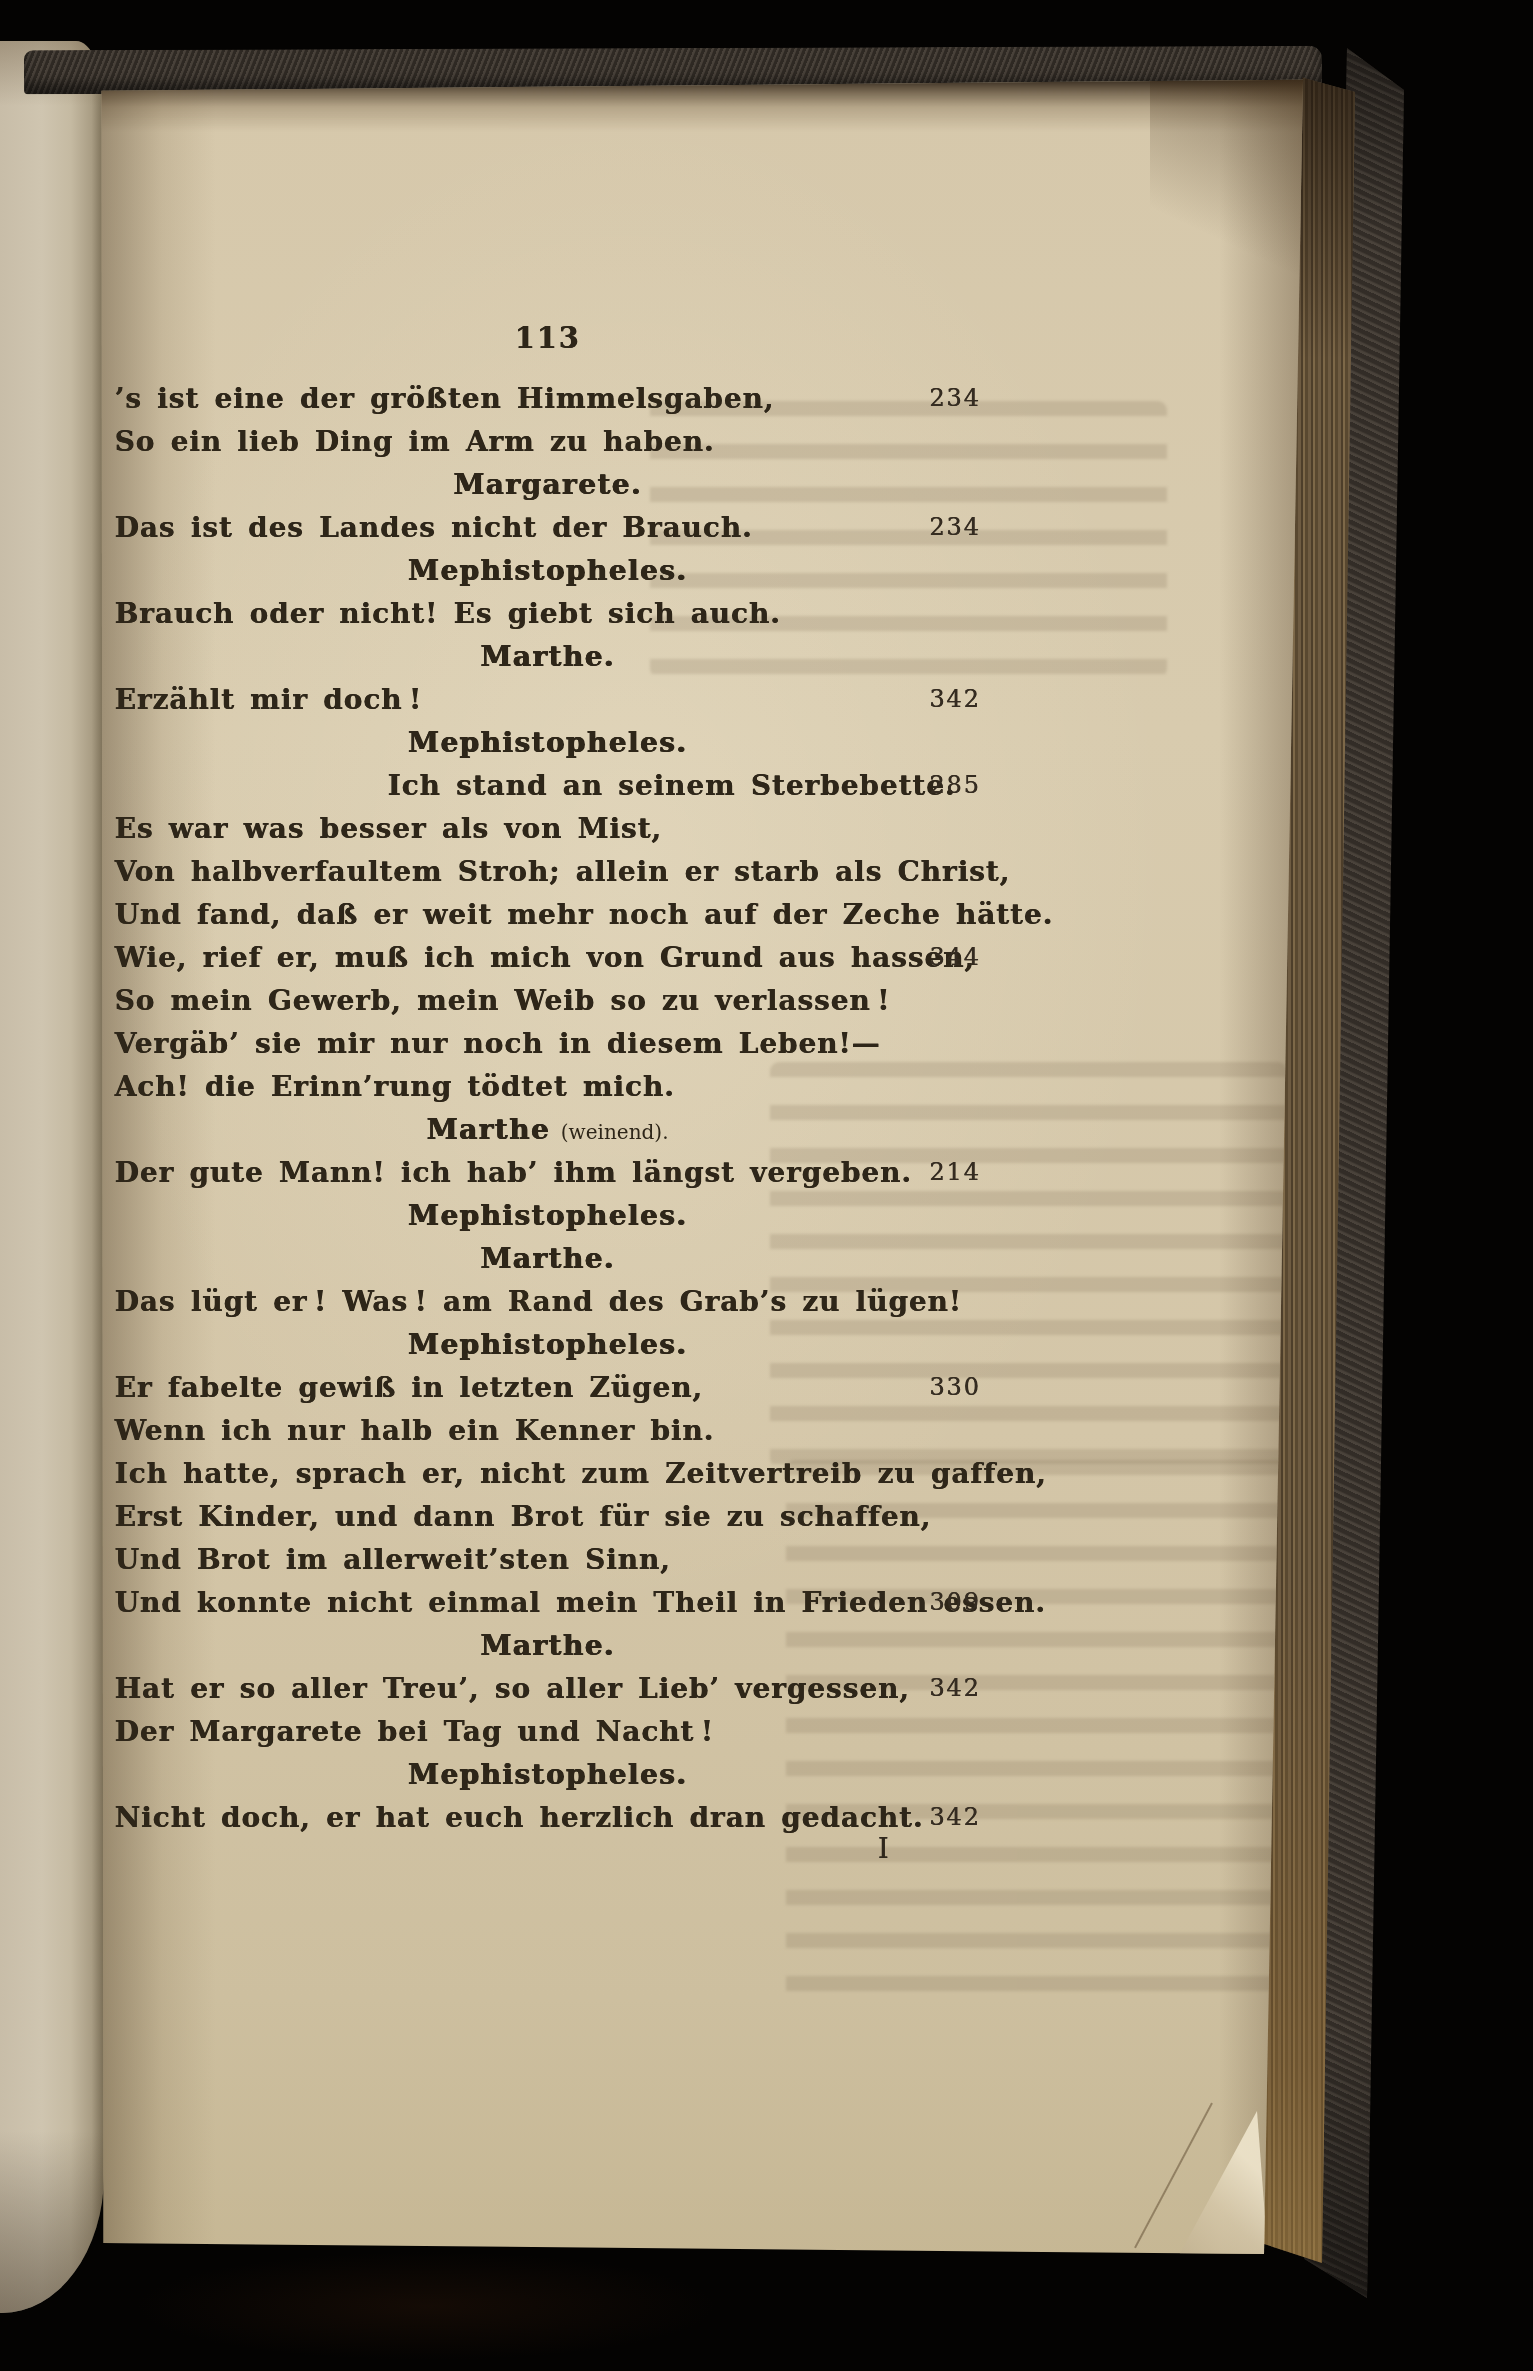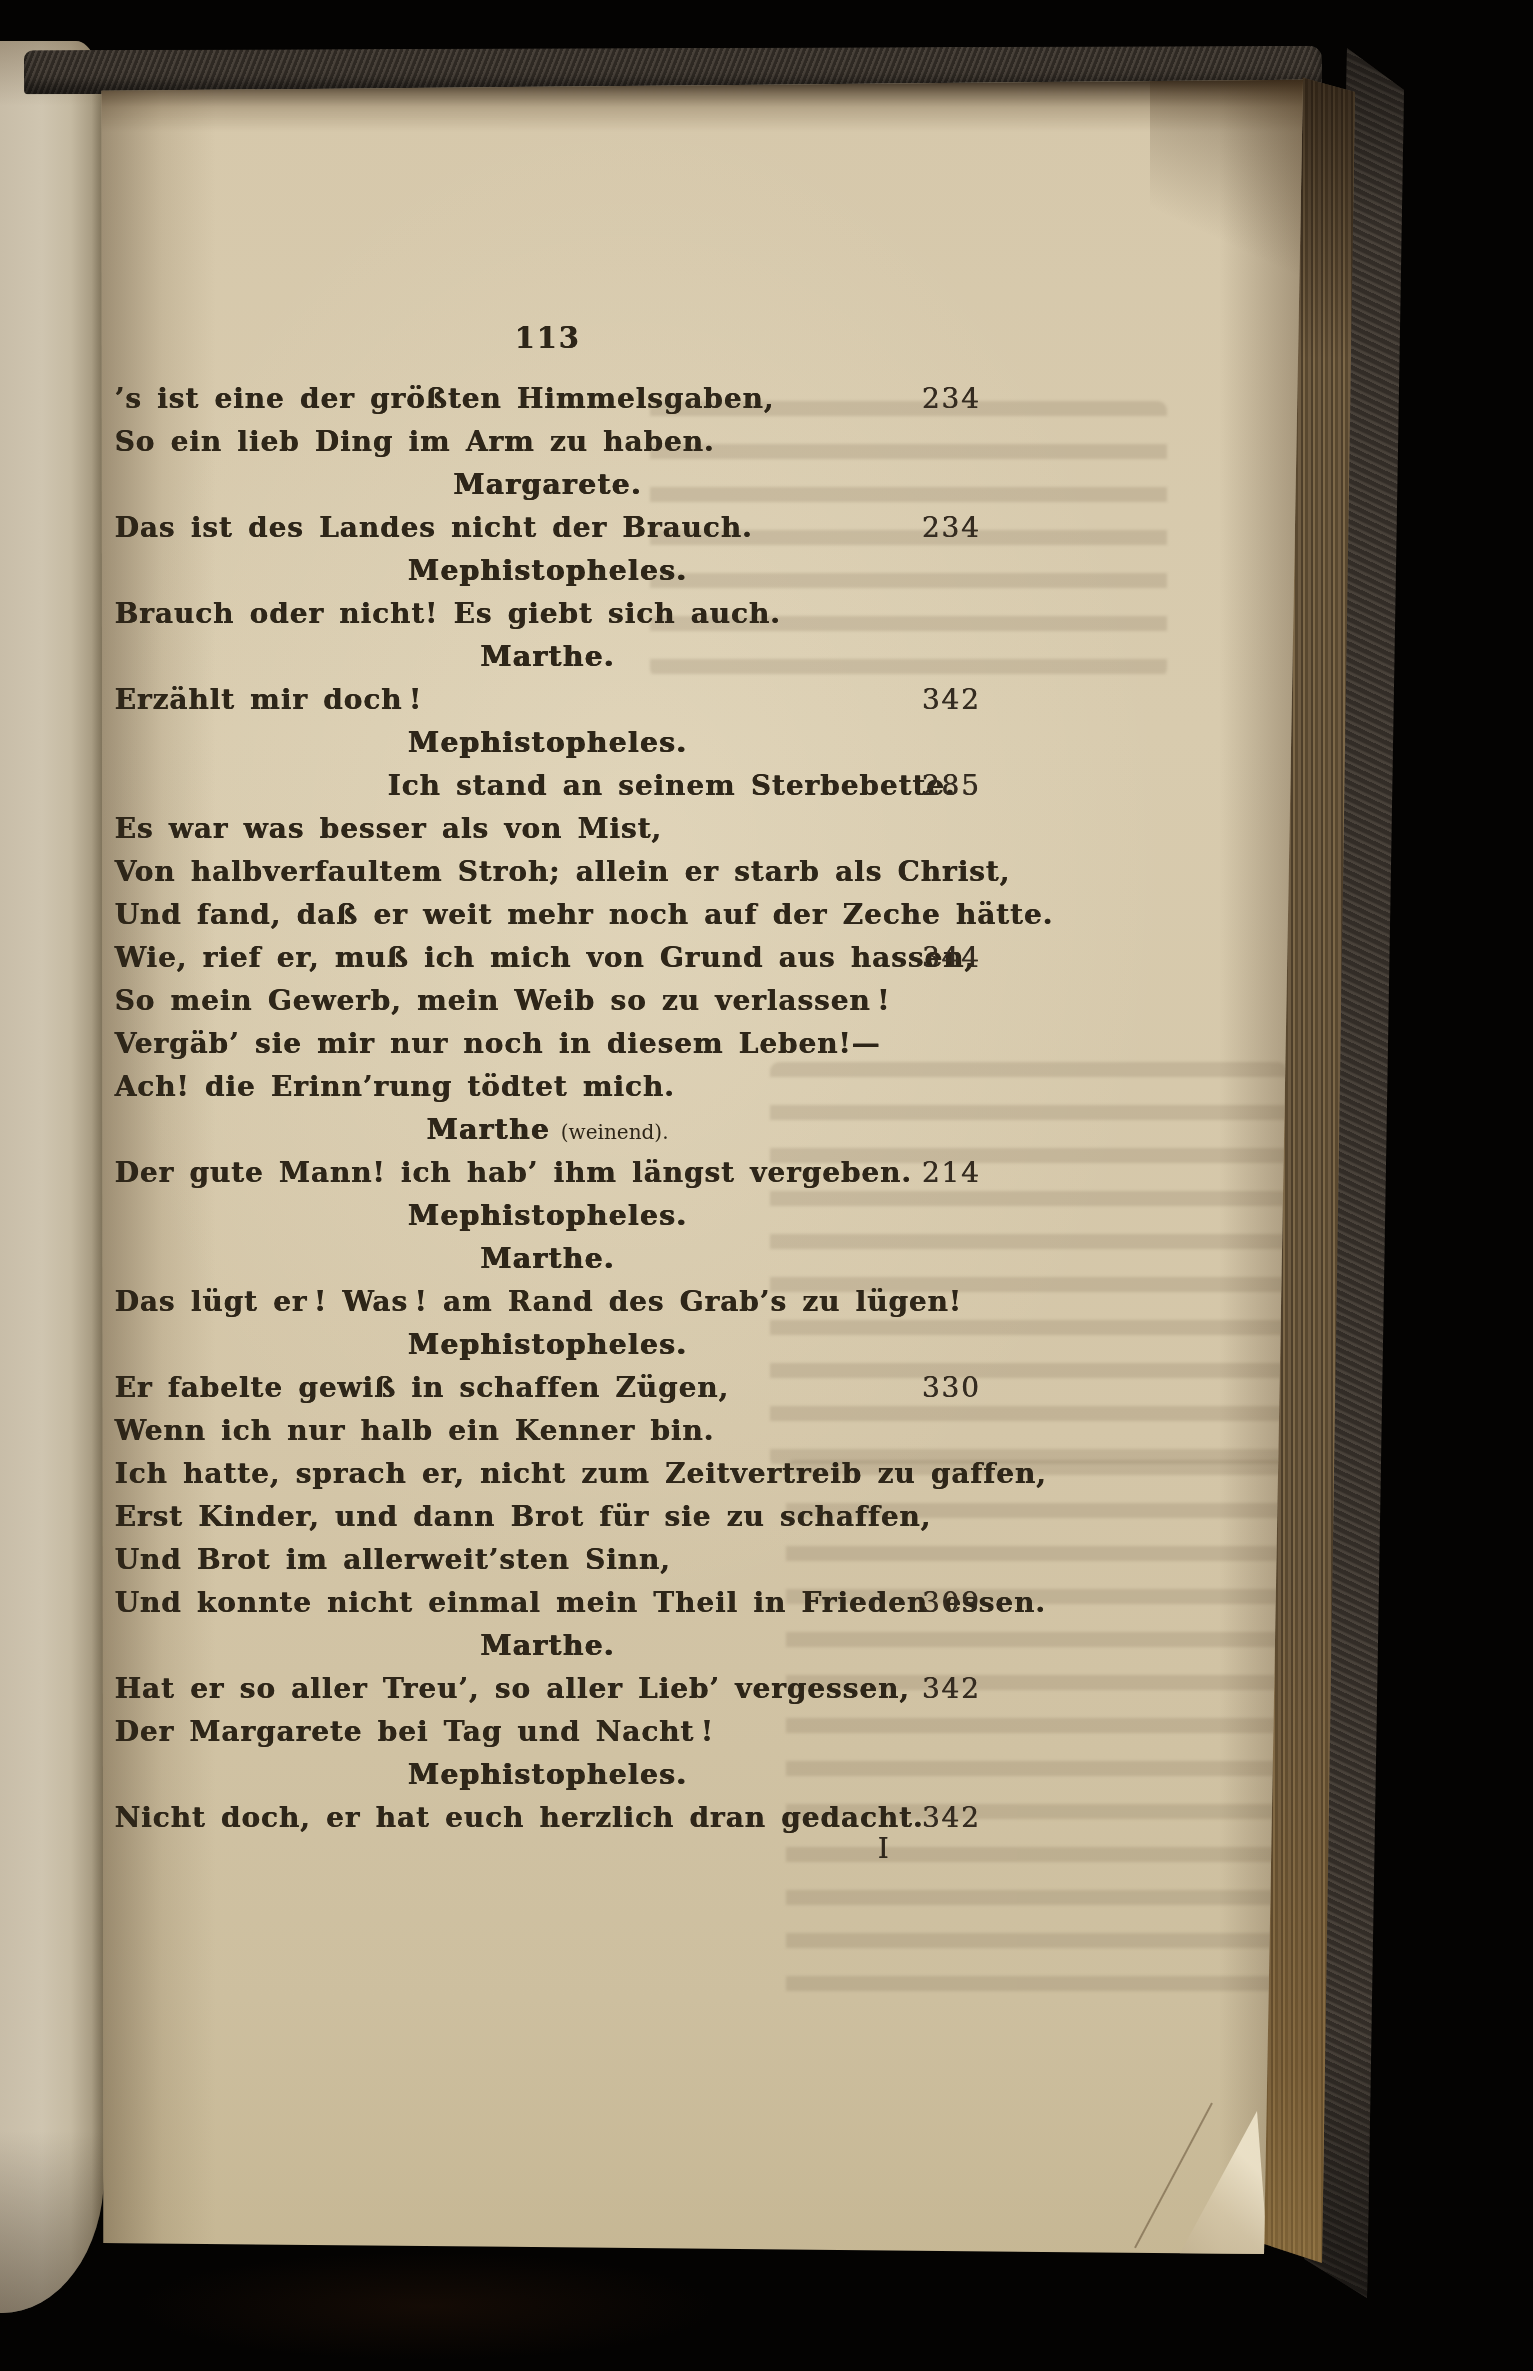--- a/index.html
+++ b/index.html
@@ -77,21 +77,21 @@
   .text-col{position:absolute;left:18.5px;top:245px;width:866px;color:#2e2619;font-weight:700;}
   .pagenum{text-align:center;font-size:29px;letter-spacing:1.8px;margin-bottom:22px;
          text-shadow:0.4px 0 0 currentColor;}
   .line{position:relative;height:43px;line-height:43px;font-size:28px;white-space:nowrap;
          letter-spacing:0.9px;word-spacing:4.6px;}
   .line .line-text{text-shadow:0.4px 0 0 currentColor;margin-top:9px;}
   .t-heading{text-align:center;}
   .t-heading .line-text{text-shadow:0.8px 0 0 currentColor, 0 0.4px 0 currentColor;letter-spacing:1.4px;}
   .line.indent{padding-left:273px;}
   .line-suffix{font-weight:400;font-size:20px;letter-spacing:0;text-shadow:none;}
-  .line-num{position:absolute;right:0;top:0;font-weight:400;font-size:28px;letter-spacing:1.8px;
+  .line-num{position:absolute;right:0;top:0;font-weight:400;font-size:24px;letter-spacing:1.8px;
          color:#352c21;text-shadow:0.5px 0 0 currentColor;}
   .sig{height:42px;line-height:42px;margin-top:-11px;text-align:right;padding-right:92px;
          font-weight:400;font-size:27px;color:#30281d;text-shadow:0.4px 0 0 currentColor;}
 </style>
 </head>
 <body>
 
 <div class="scene">
 
   <div class="left-page">
@@ -142,21 +142,21 @@
           <div class="line t-verse"><span class="line-text">Wie, rief er, muß ich mich von Grund aus hassen,</span><span class="line-suffix"></span><span class="line-num">344</span></div>
           <div class="line t-verse"><span class="line-text">So mein Gewerb, mein Weib so zu verlassen !</span><span class="line-suffix"></span><span class="line-num"></span></div>
           <div class="line t-verse"><span class="line-text">Vergäb’ sie mir nur noch in diesem Leben!—</span><span class="line-suffix"></span><span class="line-num"></span></div>
           <div class="line t-verse"><span class="line-text">Ach! die Erinn’rung tödtet mich.</span><span class="line-suffix"></span><span class="line-num"></span></div>
           <div class="line t-heading"><span class="line-text">Marthe</span><span class="line-suffix"> (weinend).</span><span class="line-num"></span></div>
           <div class="line t-verse"><span class="line-text">Der gute Mann! ich hab’ ihm längst vergeben.</span><span class="line-suffix"></span><span class="line-num">214</span></div>
           <div class="line t-heading"><span class="line-text">Mephistopheles.</span><span class="line-suffix"></span><span class="line-num"></span></div>
           <div class="line t-heading"><span class="line-text">Marthe.</span><span class="line-suffix"></span><span class="line-num"></span></div>
           <div class="line t-verse"><span class="line-text">Das lügt er ! Was ! am Rand des Grab’s zu lügen!</span><span class="line-suffix"></span><span class="line-num"></span></div>
           <div class="line t-heading"><span class="line-text">Mephistopheles.</span><span class="line-suffix"></span><span class="line-num"></span></div>
-          <div class="line t-verse"><span class="line-text">Er fabelte gewiß in schaffen Zügen,</span><span class="line-suffix"></span><span class="line-num">330</span></div>
+          <div class="line t-verse"><span class="line-text">Er fabelte gewiß in letzten Zügen,</span><span class="line-suffix"></span><span class="line-num">330</span></div>
           <div class="line t-verse"><span class="line-text">Wenn ich nur halb ein Kenner bin.</span><span class="line-suffix"></span><span class="line-num"></span></div>
           <div class="line t-verse"><span class="line-text">Ich hatte, sprach er, nicht zum Zeitvertreib zu gaffen,</span><span class="line-suffix"></span><span class="line-num"></span></div>
           <div class="line t-verse"><span class="line-text">Erst Kinder, und dann Brot für sie zu schaffen,</span><span class="line-suffix"></span><span class="line-num"></span></div>
           <div class="line t-verse"><span class="line-text">Und Brot im allerweit’sten Sinn,</span><span class="line-suffix"></span><span class="line-num"></span></div>
           <div class="line t-verse"><span class="line-text">Und konnte nicht einmal mein Theil in Frieden essen.</span><span class="line-suffix"></span><span class="line-num">309</span></div>
           <div class="line t-heading"><span class="line-text">Marthe.</span><span class="line-suffix"></span><span class="line-num"></span></div>
           <div class="line t-verse"><span class="line-text">Hat er so aller Treu’, so aller Lieb’ vergessen,</span><span class="line-suffix"></span><span class="line-num">342</span></div>
           <div class="line t-verse"><span class="line-text">Der Margarete bei Tag und Nacht !</span><span class="line-suffix"></span><span class="line-num"></span></div>
           <div class="line t-heading"><span class="line-text">Mephistopheles.</span><span class="line-suffix"></span><span class="line-num"></span></div>
           <div class="line t-verse"><span class="line-text">Nicht doch, er hat euch herzlich dran gedacht.</span><span class="line-suffix"></span><span class="line-num">342</span></div>

